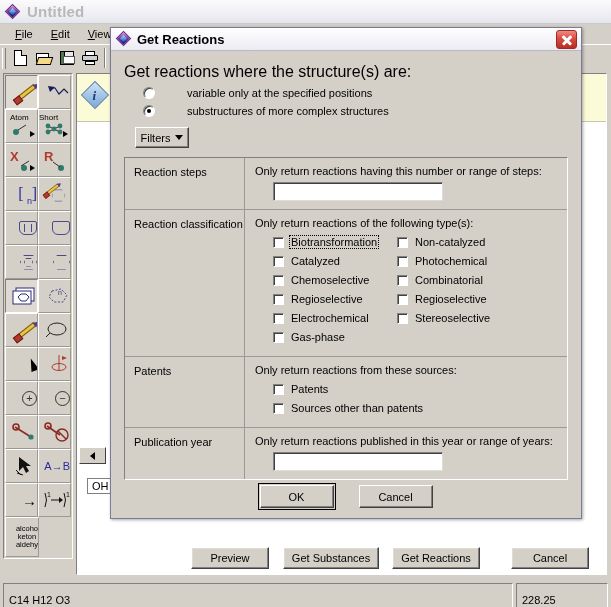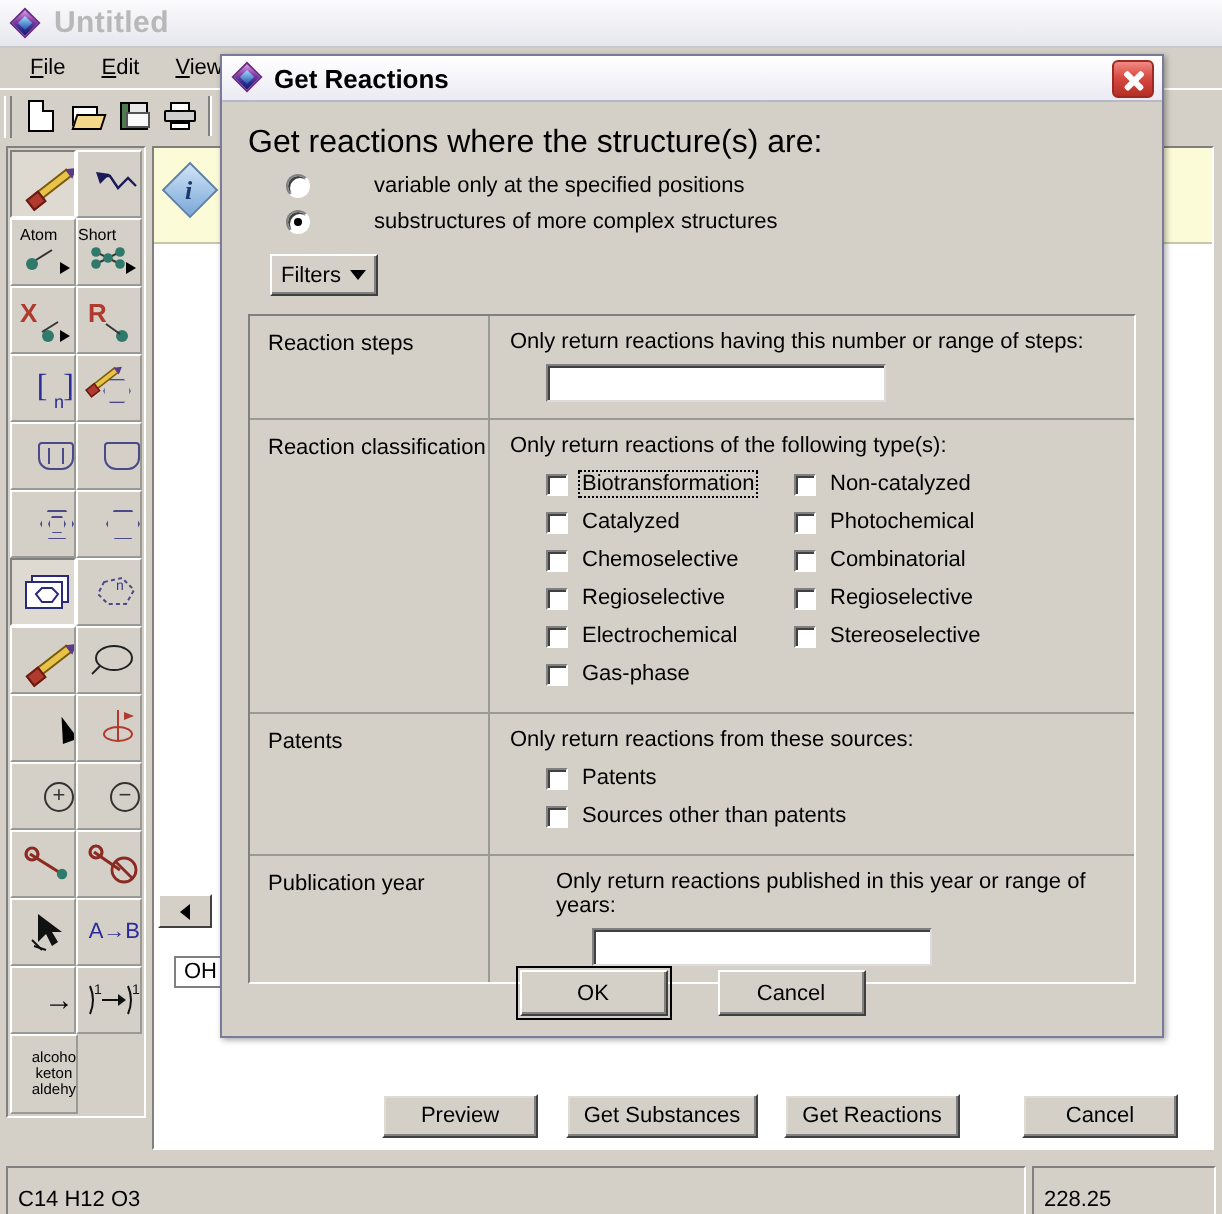--- a/index.html
+++ b/index.html
@@ -256,21 +256,21 @@
     font-size:11px;color:#000;
   }
   .caret{ width:0;height:0;border-left:4px solid transparent;border-right:4px solid transparent;border-top:5px solid #000; }
 
   .grid-box{
     margin:9px 3px 0 3px;
     border:1px solid #808080; border-right-color:#fff;border-bottom-color:#fff;
     background:#d4d0c8;
   }
   .grid-row{ display:flex; border-bottom:1px solid #9a9a94; }
-  .grid-row:last-child{ border-bottom:none;gap:23px; }
+  .grid-row:last-child{ border-bottom:none; }
   .g-label{
     width:120px; padding:8px 0 8px 9px; font-size:11px; color:#000;
     border-right:1px solid #9a9a94; flex-shrink:0;
   }
   .g-content{ flex:1; padding:7px 8px 8px 10px; }
   .g-desc{ font-size:11px;color:#000; margin-bottom:5px; }
   .txtinput{
     width:170px;height:19px;background:#fff;
     border:1px solid; border-top-color:#808080;border-left-color:#808080;
     border-right-color:#dcdcdc;border-bottom-color:#dcdcdc;

